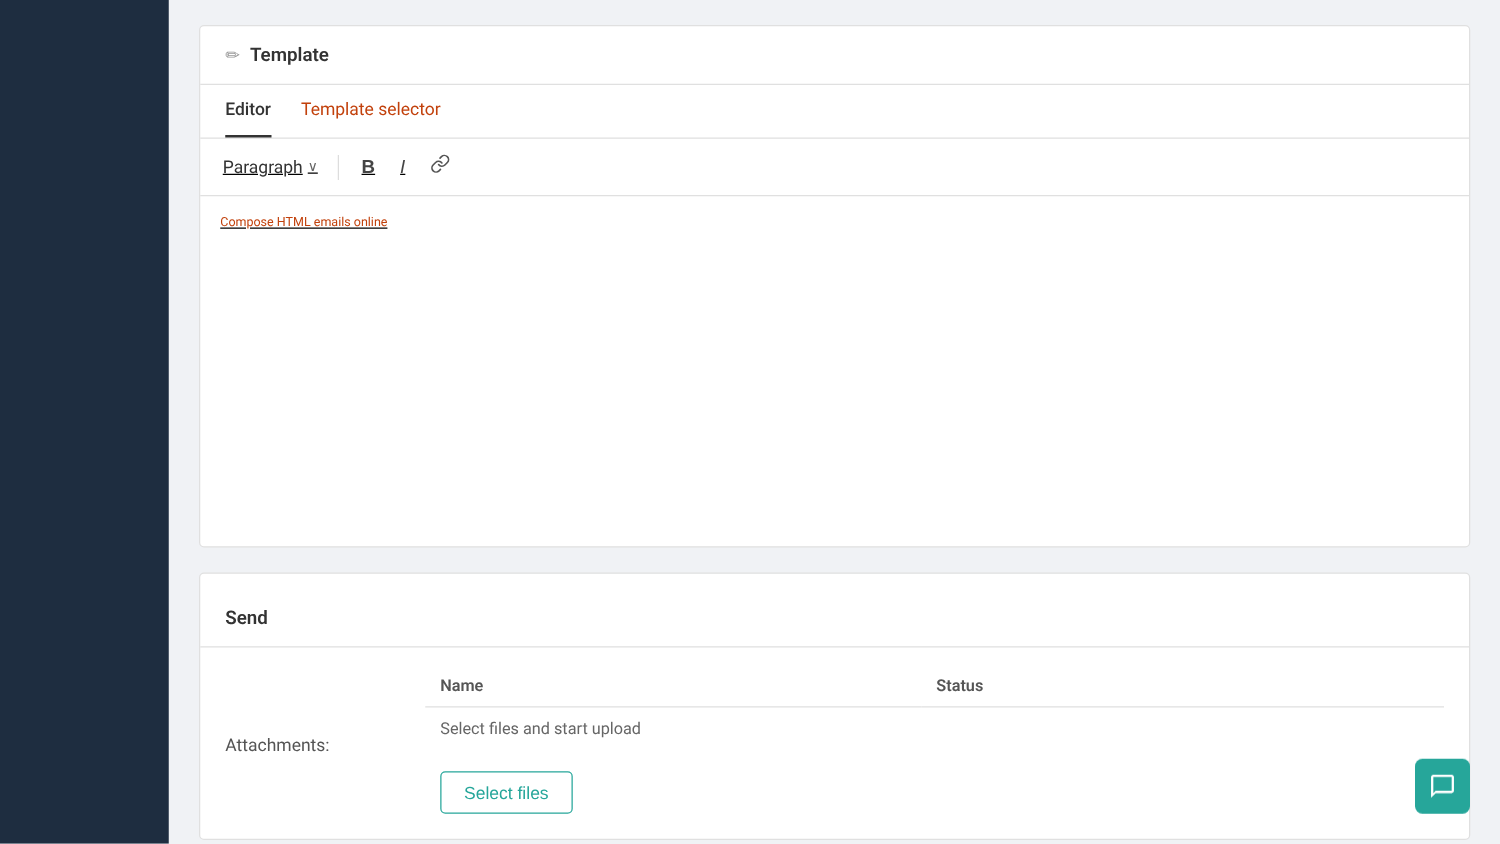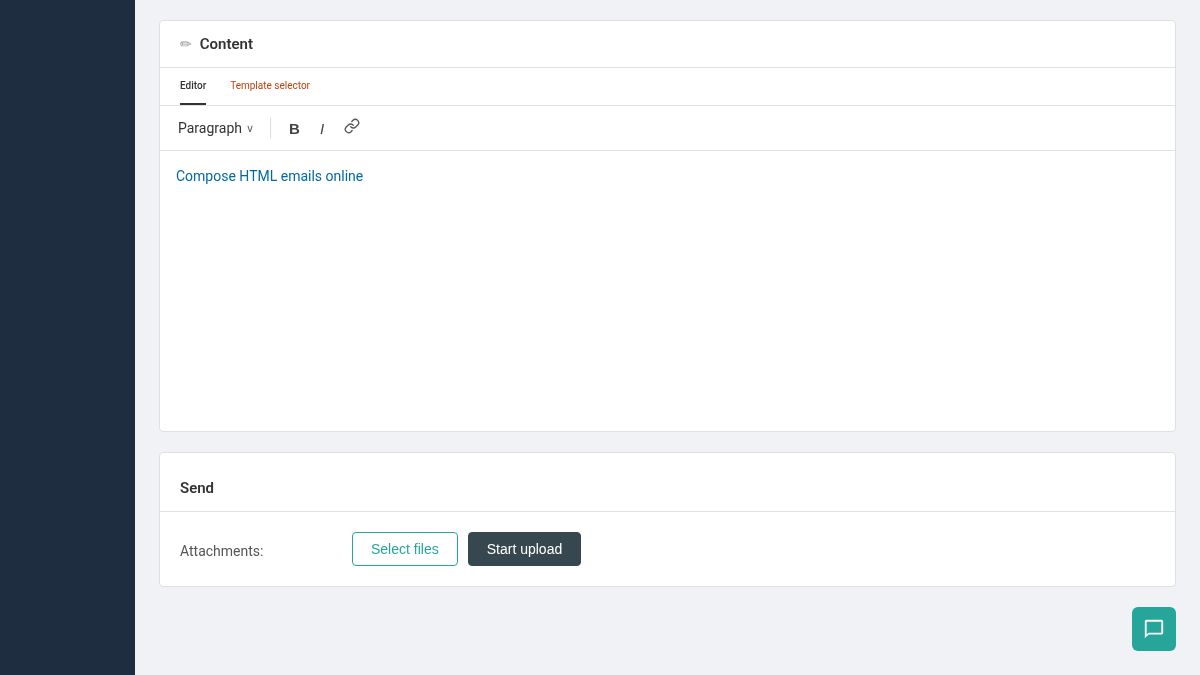--- a/index.html
+++ b/index.html
@@ -45,35 +45,36 @@
       font-size: 14px;
     }
     .tabs {
       display: flex;
       padding: 0 20px;
       border-bottom: 1px solid #e0e0e0;
     }
     .tab {
       padding: 12px 0;
       margin-right: 24px;
-      font-size: 10px;
+      font-size: 14px;
       cursor: pointer;
       border-bottom: 2px solid transparent;
       color: #555;
     }
     .tab.active {
       color: #333;
       border-bottom: 2px solid #333;
       font-weight: 500;
     }
     .tab.template {
       color: #c2410c;
     }
     .editor-area {
       padding: 0;
+      text-decoration: underline;
     }
     .editor-toolbar {
       display: flex;
       align-items: center;
       gap: 8px;
       padding: 10px 14px;
       border-bottom: 1px solid #e0e0e0;
     }
     .toolbar-select {
       display: flex;
@@ -95,22 +96,22 @@
       border: none;
       cursor: pointer;
       font-size: 15px;
       color: #444;
       padding: 2px 6px;
       border-radius: 3px;
     }
     .editor-content {
       min-height: 280px;
       padding: 14px 16px;
-      font-size: 14px;
-      color: #0369a1;
+      font-size: 10px;
+      color: #c2410c;
       line-height: 1.6;
     }
     
     .send-card .card-header {
       border-bottom: 1px solid #e0e0e0;
       margin-top: 12px;
     }
     .attachments-section {
       display: flex;
       padding: 16px 20px;
@@ -144,21 +145,21 @@
       color: #666;
       padding: 10px 12px;
     }
     .upload-hint {
       font-size: 13px;
       color: #666;
       padding: 10px 12px;
     }
     .buttons-row {
       display: flex;
-      gap: 10px;
+      gap: 27px;
       padding: 4px 12px;
     }
     .btn-select-files {
       background: #fff;
       border: 1px solid #26a69a;
       color: #26a69a;
       padding: 8px 18px;
       font-size: 14px;
       border-radius: 4px;
       cursor: pointer;
@@ -195,21 +196,21 @@
 </head>
 <body>
 
 <div class="sidebar"></div>
 
 <div class="main-content">
 
   <div class="card">
     <div class="card-header">
       <span class="pencil-icon">✏</span>
-      <span class="card-header-title">Content</span>
+      <span class="card-header-title">Template</span>
     </div>
 
     <div class="tabs">
       <div class="tab active">Editor</div>
       <div class="tab template">Template selector</div>
     </div>
 
     <div class="editor-area">
       <div class="editor-toolbar">
         <div class="toolbar-select">
@@ -231,23 +232,35 @@
   </div>
 
   <div class="card send-card">
     <div class="card-header">
       <span class="card-header-title">Send</span>
     </div>
 
     <div class="attachments-section">
       <div class="attachments-label">Attachments:</div>
       <div class="attachments-right">
+        <table class="attachments-table">
+          <thead>
+            <tr>
+              <th>Name</th>
+              <th>Status</th>
+            </tr>
+          </thead>
+          <tbody>
+            <tr>
+              <td colspan="2" class="upload-hint">Select files and start upload</td>
+            </tr>
+          </tbody>
+        </table>
         <div class="buttons-row">
           <button class="btn-select-files">Select files</button>
-          <button class="btn-start-upload">Start upload</button>
         </div>
       </div>
     </div>
   </div>
 
 </div>
 
 <div class="chat-fab">
   <svg width="22" height="22" viewBox="0 0 24 24" fill="white">
     <path d="M20 2H4c-1.1 0-2 .9-2 2v18l4-4h14c1.1 0 2-.9 2-2V4c0-1.1-.9-2-2-2zm0 14H6l-2 2V4h16v12z"></path>

